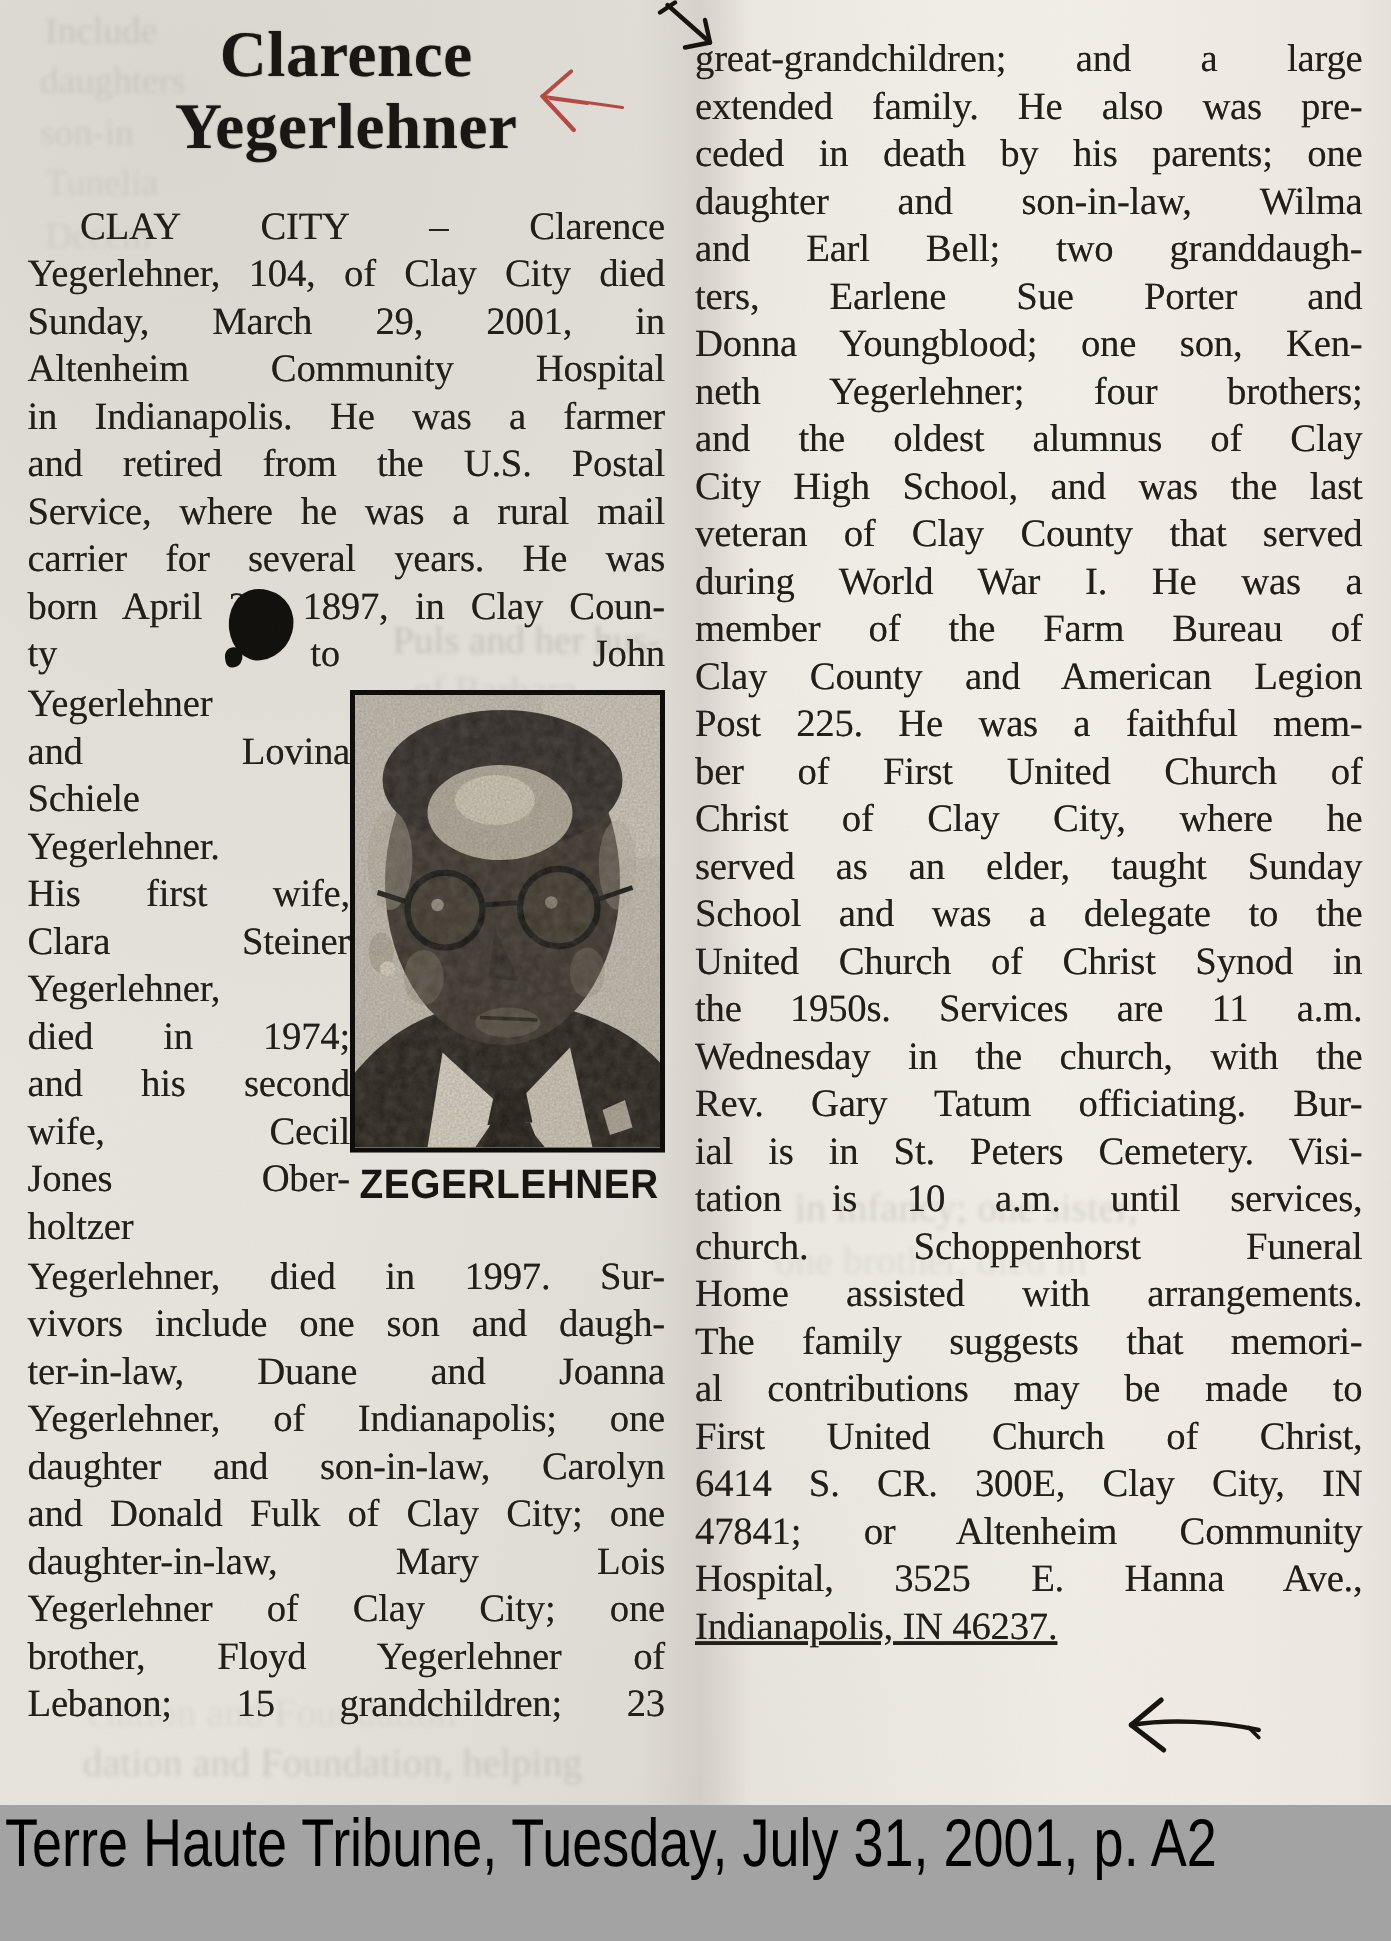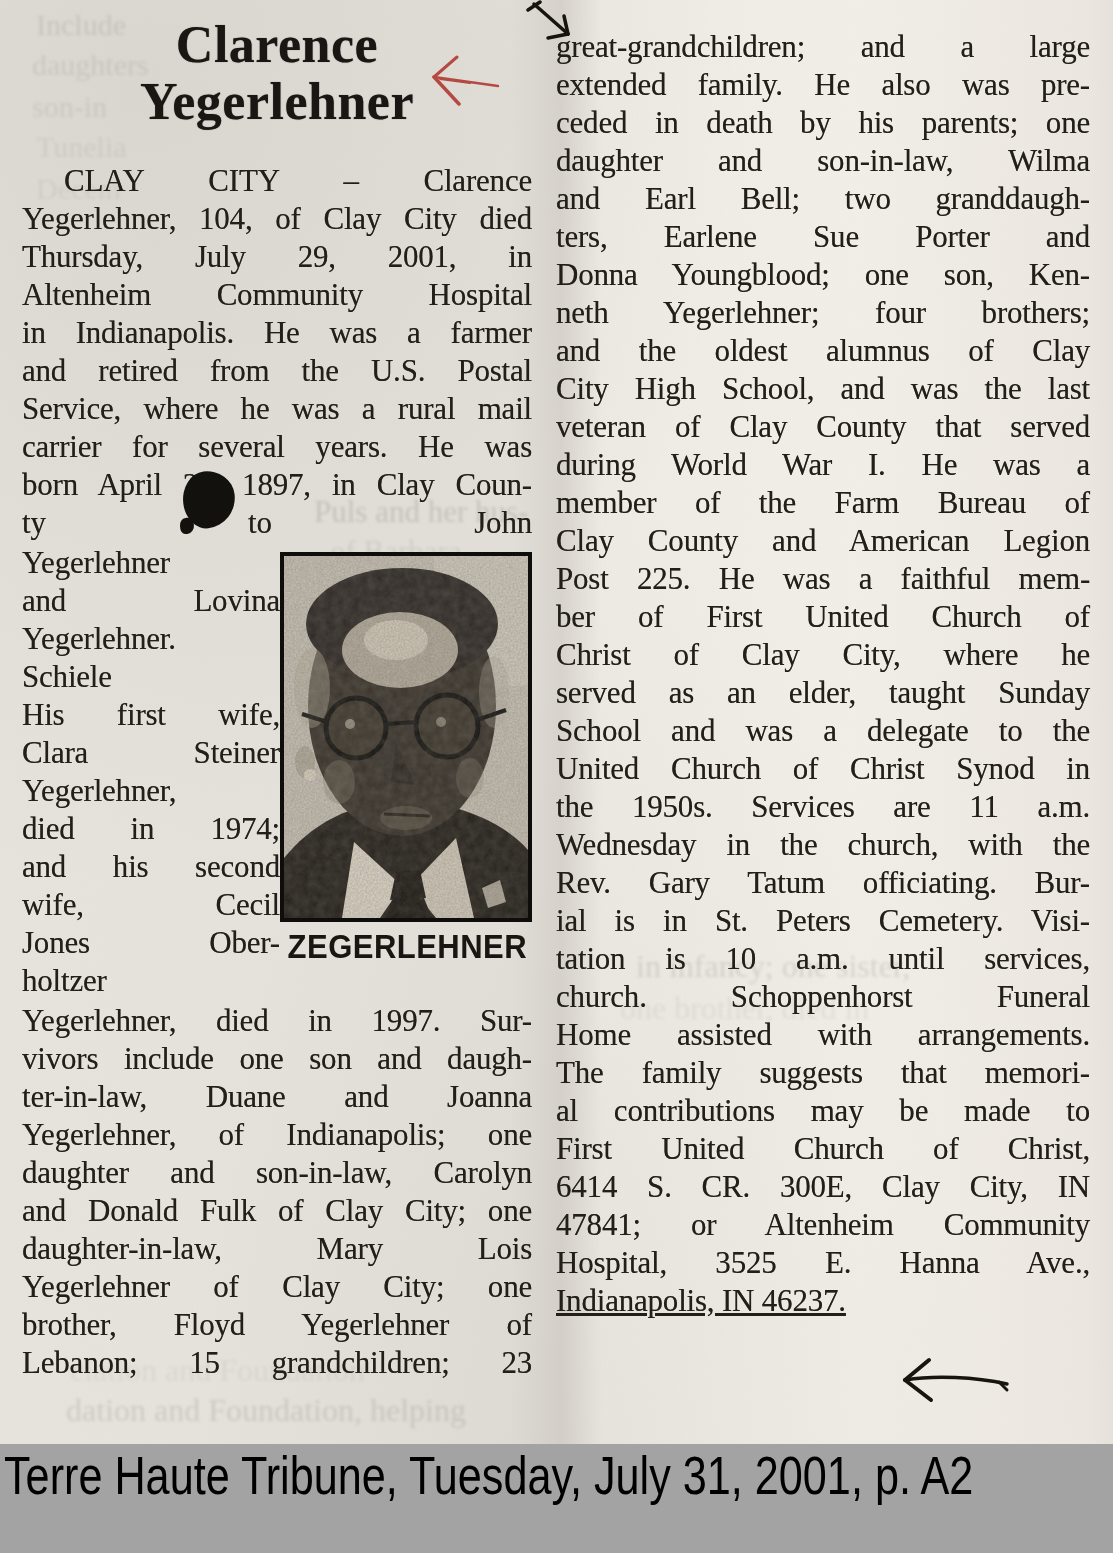--- a/index.html
+++ b/index.html
@@ -95,35 +95,35 @@
     </div>
 
   <div class="col-left">
     <h1 class="headline">
       <div>Clarence</div>
       <div>Yegerlehner</div>
     </h1>
     <div class="top">
         <div class="tl">CLAY CITY – Clarence</div>
         <div class="tl">Yegerlehner, 104, of Clay City died</div>
-        <div class="tl">Thursday, July 29, 2001, in</div>
+        <div class="tl">Sunday, March 29, 2001, in</div>
         <div class="tl">Altenheim Community Hospital</div>
         <div class="tl">in Indianapolis. He was a farmer</div>
         <div class="tl">and retired from the U.S. Postal</div>
         <div class="tl">Service, where he was a rural mail</div>
         <div class="tl">carrier for several years. He was</div>
         <div class="tl">born April 26, 1897, in Clay Coun-</div>
         <div class="tl">ty to John</div>
       </div>
     <div class="wrap-row">
       <div class="narrow">
           <div class="tl">Yegerlehner</div>
           <div class="tl">and Lovina</div>
+          <div class="tl">Schiele</div>
           <div class="tl">Yegerlehner.</div>
-          <div class="tl">Schiele</div>
           <div class="tl">His first wife,</div>
           <div class="tl">Clara Steiner</div>
           <div class="tl">Yegerlehner,</div>
           <div class="tl">died in 1974;</div>
           <div class="tl">and his second</div>
           <div class="tl">wife, Cecil</div>
           <div class="tl">Jones Ober-</div>
           <div class="tl">holtzer</div>
         </div>
       <figure class="photo-figure" style="margin-top:8px;">

